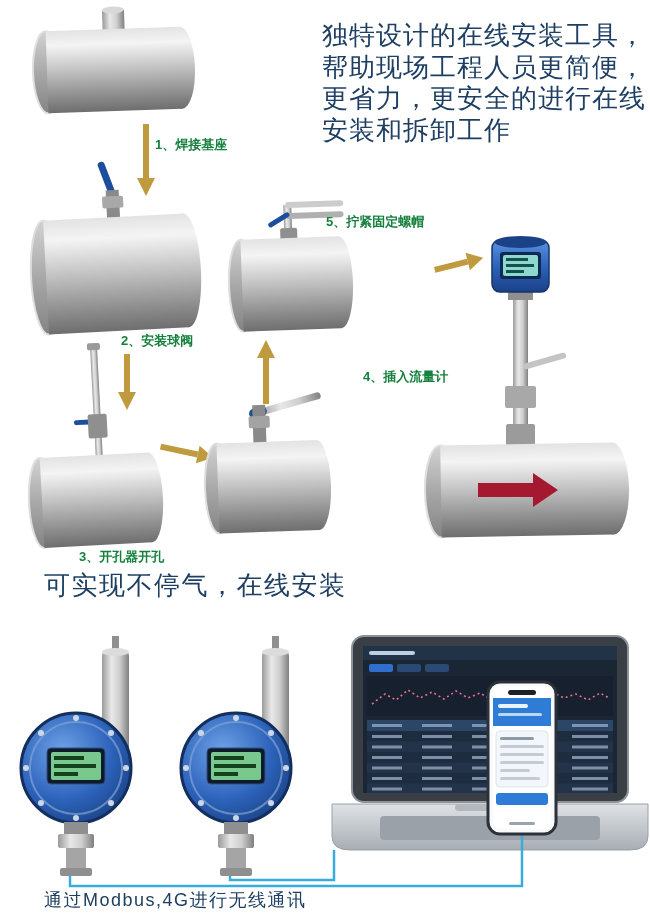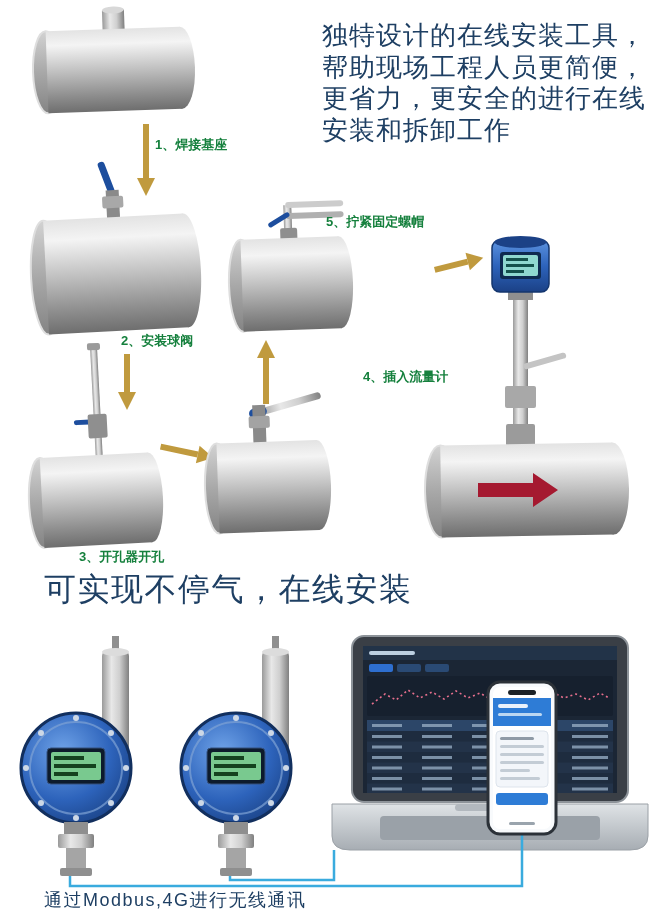--- a/index.html
+++ b/index.html
@@ -11,21 +11,21 @@
   .intro {
     left:322px; top:20px; width:324px;
     font-size:26px; line-height:1.22; letter-spacing:1px;
     color:#1e3f63; font-weight:500; text-align:justify;
   }
   .step-label {
     position:absolute; font-size:13px; font-weight:600;
     color:#15803d; white-space:nowrap;
   }
   .caption {
-    position:absolute; font-size:32px; letter-spacing:1.5px;
+    position:absolute; font-size:26px; letter-spacing:1.5px;
     color:#1e3f63; font-weight:500; white-space:nowrap;
   }
   .caption2 { font-size:18px; }
 </style>
 </head>
 <body>
 
 <div class="page">
 
   <div class="abs intro">独特设计的在线安装工具， 帮助现场工程人员更简便， 更省力，更安全的进行在线安装和拆卸工作</div>

